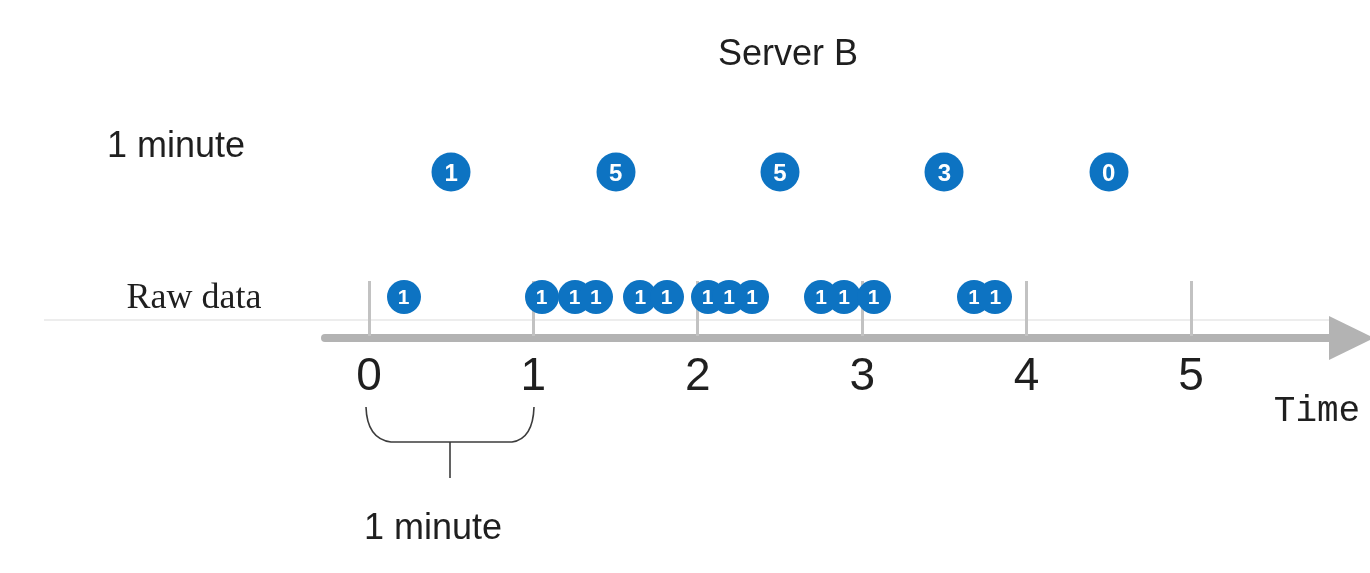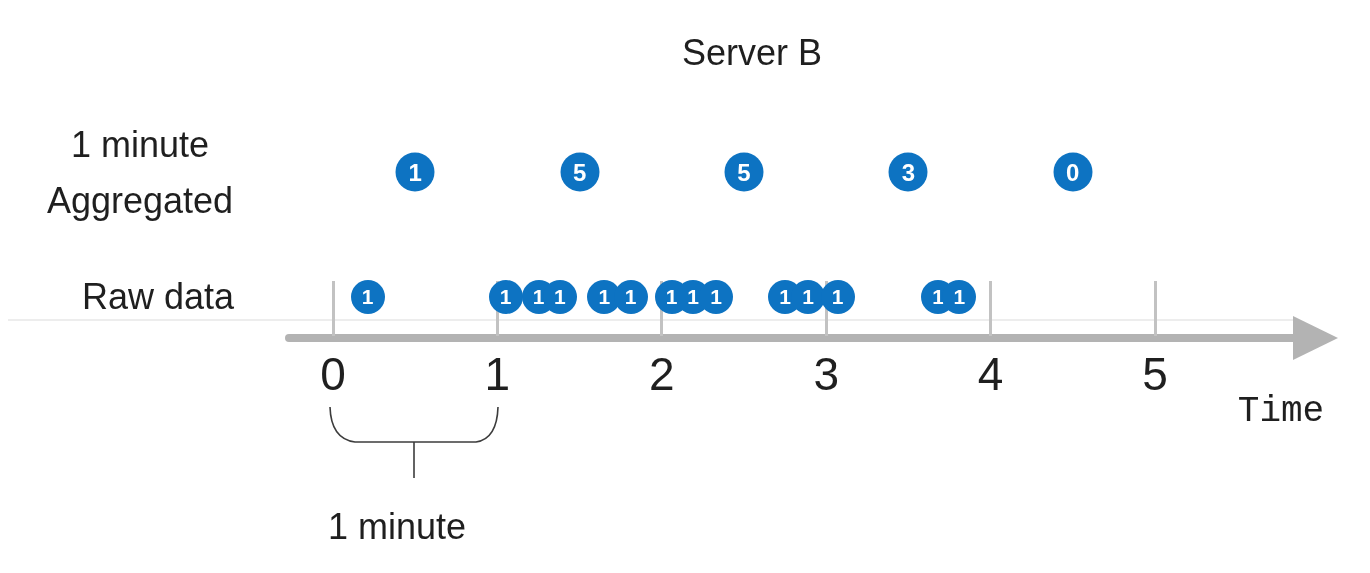--- a/index.html
+++ b/index.html
@@ -2,21 +2,21 @@
 <html><head>
 <meta charset="utf-8">
 <style>
   html,body{margin:0;padding:0;}
   body{
     width:1370px;height:573px;background:#ffffff;
     font-family:"Liberation Sans", sans-serif;
     position:relative;overflow:hidden;
     --blue:#0d73c2; --axis:#b3b3b3; --tick:#c2c2c2; --thin:#ededed; --text:#1f1f1f; --brace:#3c3c3c;
   }
-  .stage{position:absolute;inset:0;}
+  .stage{position:absolute;inset:0;margin-left:36px;}
   .lbl{
     position:absolute;transform:translate(-50%,-50%);
     color:var(--text);white-space:nowrap;line-height:1.1;
   }
   .title{font-size:36px;}
   .rowlabel{font-size:36px;text-align:center;}
   .ticknum{font-size:46px;}
   .axislabel{font-size:36px;}
   .bracelabel{font-size:36px;}
   .thinline{
@@ -46,23 +46,22 @@
   svg.overlay{position:absolute;left:0;top:0;pointer-events:none;}
 </style>
 </head>
 <body style="--blue: #0d73c2; --axis: #b3b3b3; --tick: #c2c2c2; --thin: #ededed; --text: #1f1f1f;">
 
 <div class="stage">
 
   <div class="lbl title" style="left:752px;top:53px;">Server B</div>
 
   <div class="lbl rowlabel" style="left:140px;top:145px;">1 minute</div>
-  <div class="lbl rowlabel" style="left:140px;top:201px;">Aggregated</div>
 
-  <div class="lbl rowlabel" style="left:158px;top:297px;">Raw data</div>
+  <div class="lbl rowlabel" style="left:158px;top:297px;font-family:Liberation Serif, serif;">Raw data</div>
 
   <div class="thinline"></div>
   <div class="axisbar"></div>
   <div class="arrowhead"></div>
 
   <div id="ticks">
       <div class="tickmark" style="left: 331.5px;"></div>
       <div class="lbl ticknum" style="left: 333px; top: 374px;">0</div>
       <div class="tickmark" style="left: 495.9px;"></div>
       <div class="lbl ticknum" style="left: 497.4px; top: 374px;">1</div>

